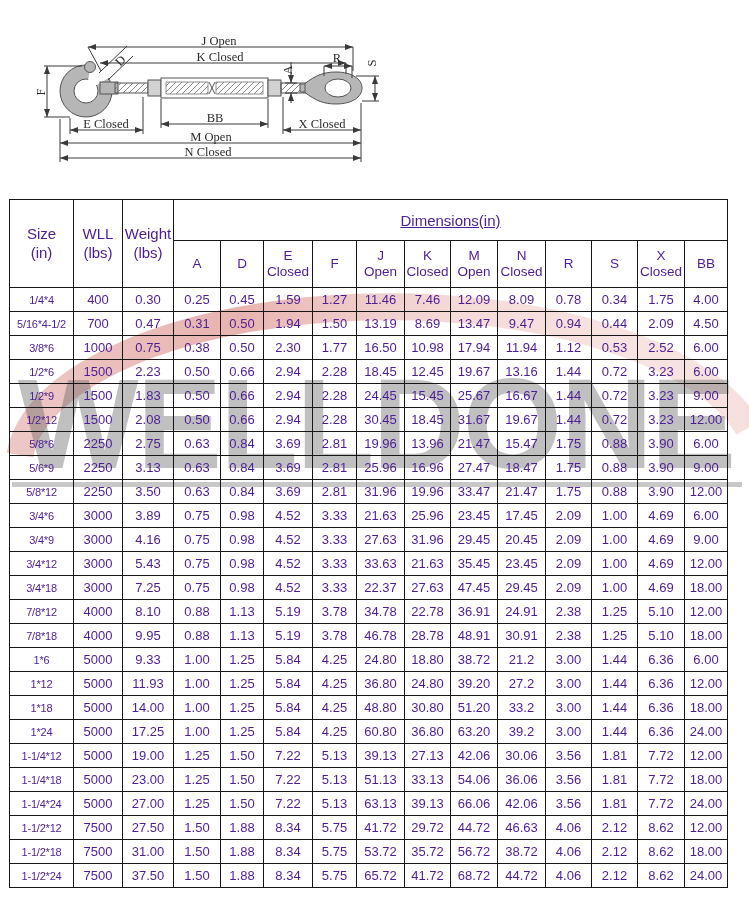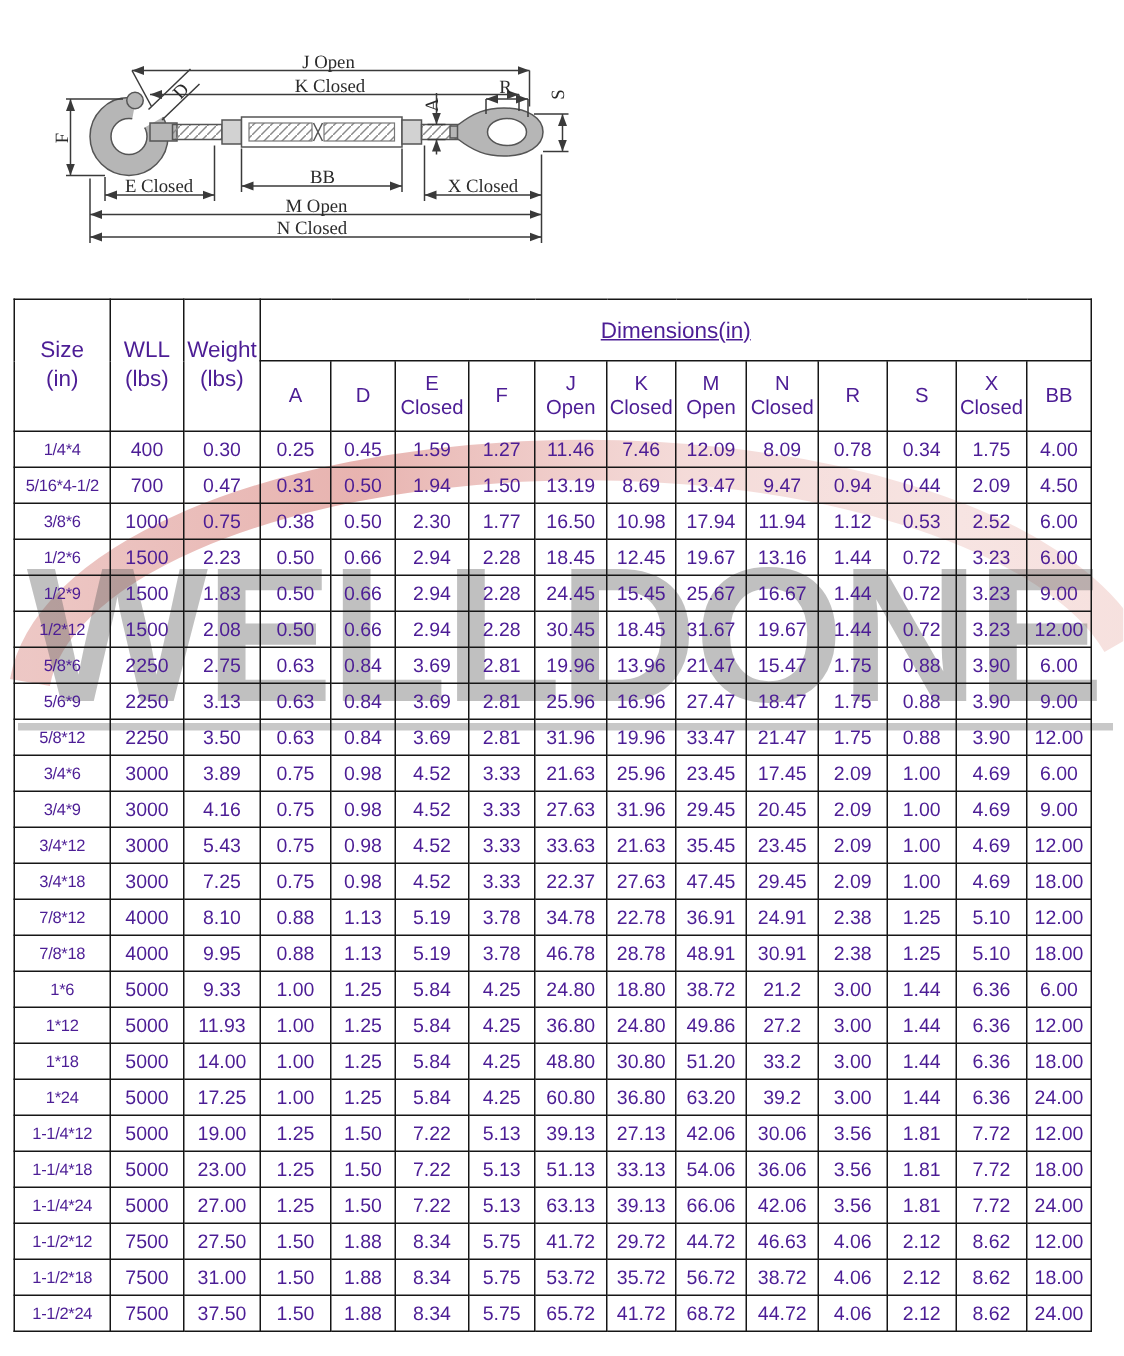--- a/index.html
+++ b/index.html
@@ -483,21 +483,21 @@
         <tr>
           <td>1*12</td>
           <td>5000</td>
           <td>11.93</td>
           <td>1.00</td>
           <td>1.25</td>
           <td>5.84</td>
           <td>4.25</td>
           <td>36.80</td>
           <td>24.80</td>
-          <td>49.86</td>
+          <td>39.20</td>
           <td>27.2</td>
           <td>3.00</td>
           <td>1.44</td>
           <td>6.36</td>
           <td>12.00</td>
         </tr>
         <tr>
           <td>1*18</td>
           <td>5000</td>
           <td>14.00</td>

